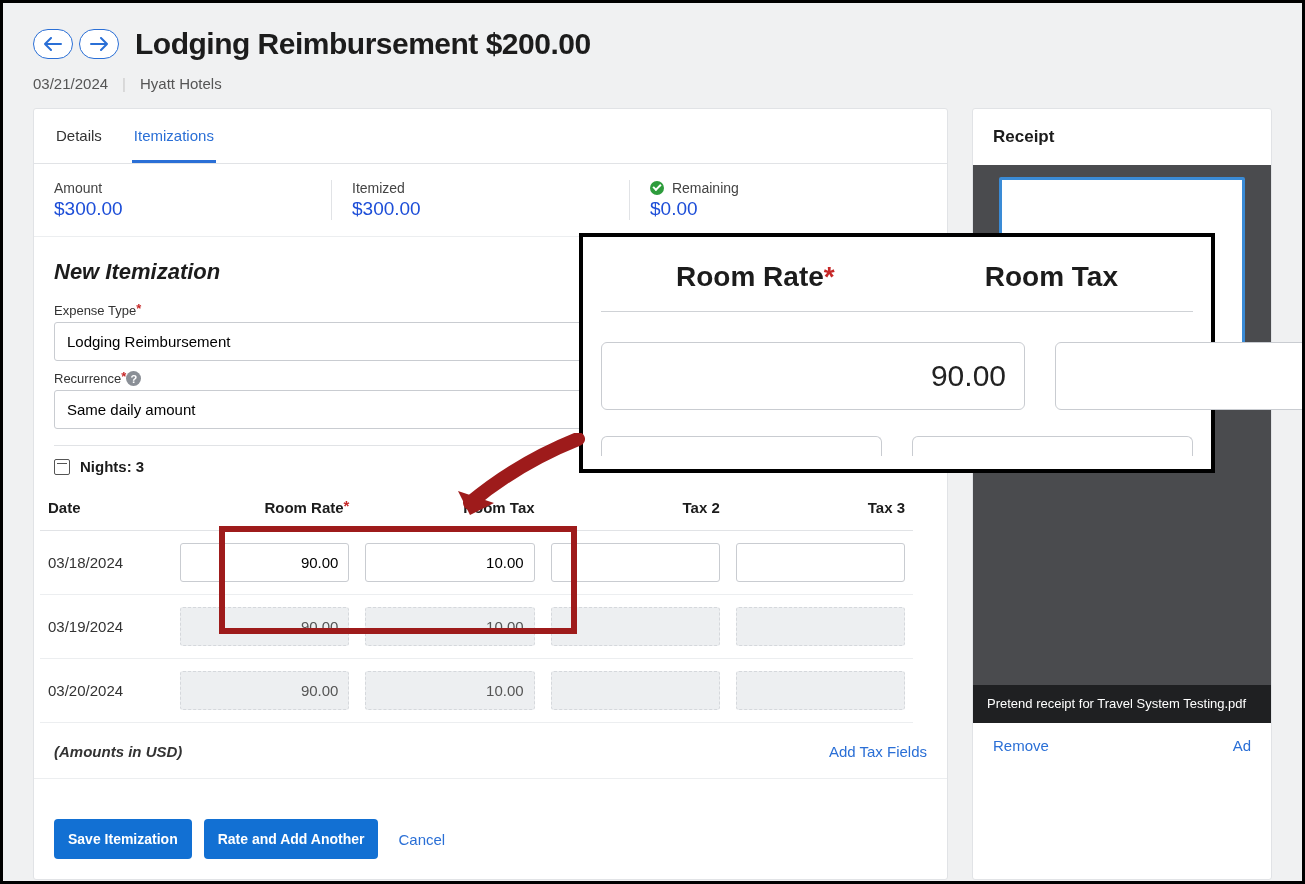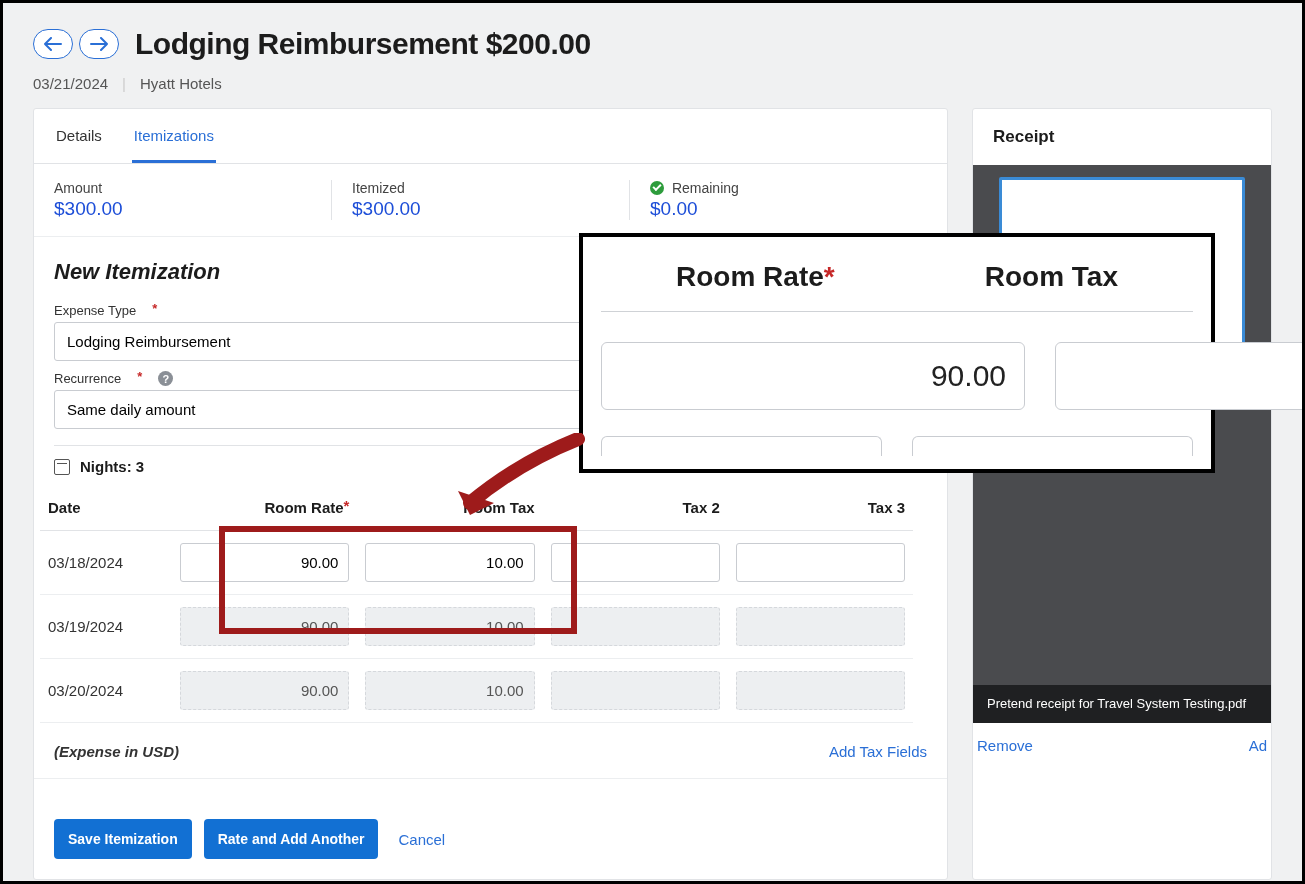--- a/index.html
+++ b/index.html
@@ -117,21 +117,21 @@
     font-size: 22px;
     padding: 22px 20px 18px 20px;
     color: #1c1c1c;
   }
 
   .form-block { padding: 0 20px 10px 20px; }
   .field-label {
     font-size: 13px;
     color: #333;
     margin-bottom: 4px;
-    display: flex; align-items: flex-start; gap: 16px;
+    display: flex; align-items: flex-start; gap: 0;
   }
   .req-star { color: #c62828; font-weight: 700; position: relative; top: -2px; }
   .help-icon {
     width: 15px; height: 15px;
     border-radius: 50%;
     background: #8a8f96;
     color: #fff;
     font-size: 11px;
     display: inline-flex; align-items: center; justify-content: center;
     font-weight: 700;
@@ -291,21 +291,21 @@
   .pdf-pagecount { color: #ddd; font-size: 13px; }
   .pdf-caption {
     background: #1f2022;
     color: #fff;
     font-size: 13px;
     padding: 10px 14px;
     line-height: 1.35;
   }
   .receipt-actions {
     display: flex; justify-content: space-between;
-    padding: 10px 0;
+    padding: 10px 16px;
   }
   .receipt-actions .btn-link { padding: 4px; }
 
   
   .callout {
     position: absolute;
     background: #fff;
     border: 4px solid #000;
     top: 230px;
     left: 576px;
@@ -467,21 +467,21 @@
               <td>03/20/2024</td>
               <td><input class="cell-input disabled" readonly="" value="90.00" style=""></td>
               <td><input class="cell-input disabled" readonly="" value="10.00" style=""></td>
               <td><input class="cell-input disabled" readonly="" style=""></td>
               <td><input class="cell-input disabled" readonly="" style=""></td>
             </tr>
           </tbody>
       </table>
 
       <div class="amounts-note">
-        <span class="left">(Expense in USD)</span>
+        <span class="left">(Amounts in USD)</span>
         <span class="right">Add Tax Fields</span>
       </div>
 
       <div class="action-row">
         <button class="btn-primary">Save Itemization</button>
         <button class="btn-primary">Rate and Add Another</button>
         <button class="btn-link">Cancel</button>
       </div>
     </div>
 

